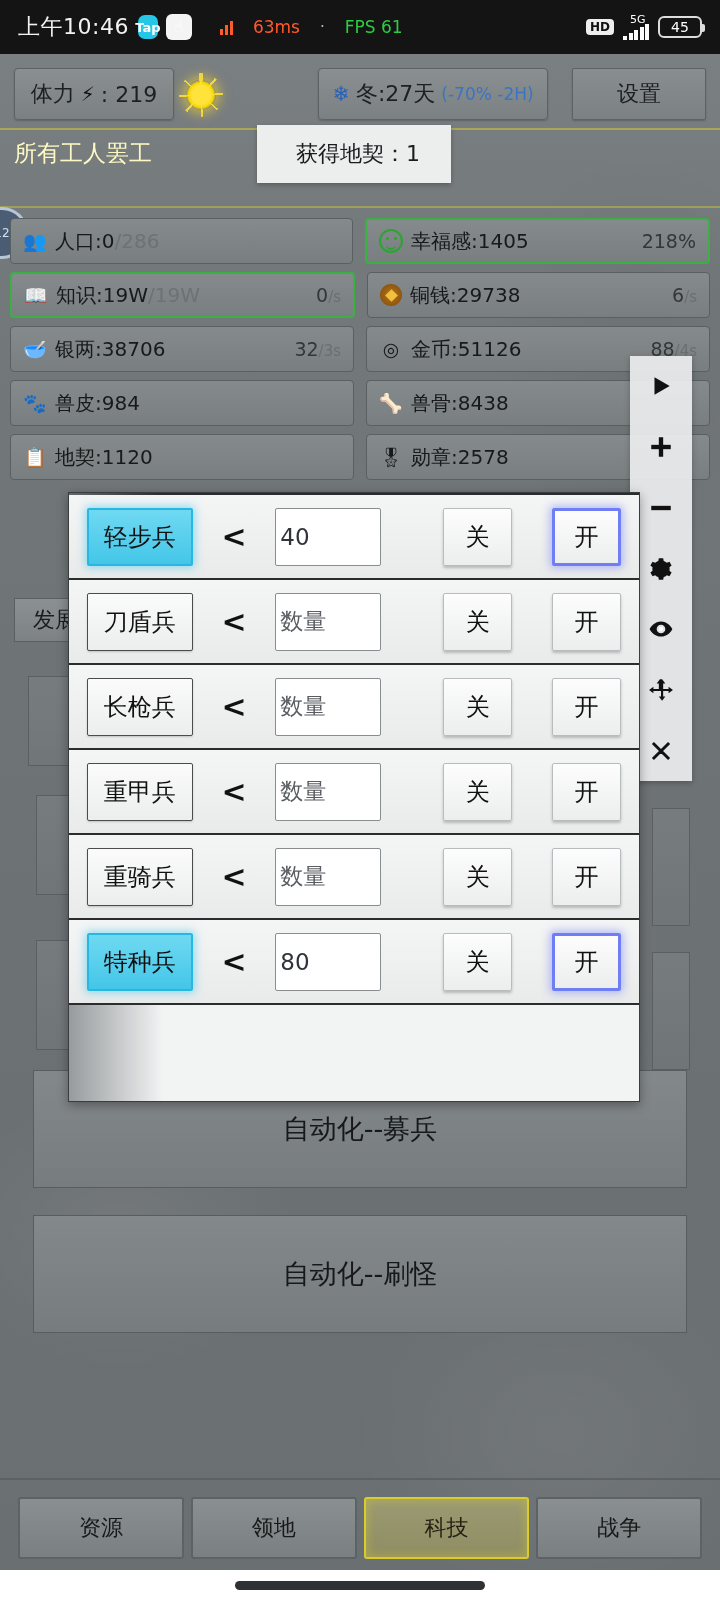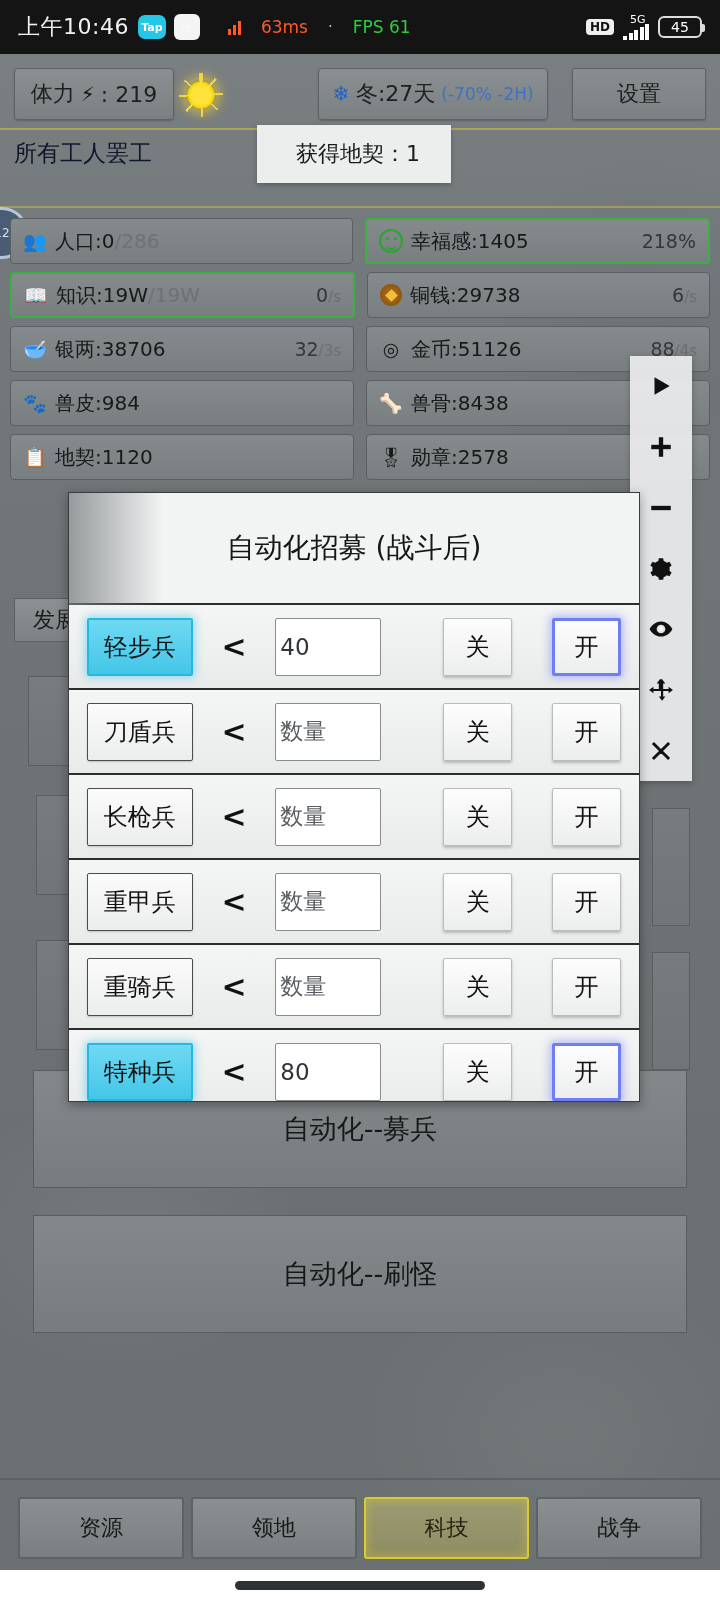--- a/index.html
+++ b/index.html
@@ -13,22 +13,22 @@
   #app{ position:absolute; inset:0; width:720px; height:1600px; overflow:hidden; }
 
   
   .statusbar{
     position:absolute; top:0; left:0; width:720px; height:54px;
     background:#141414; color:#fff;
     display:flex; align-items:center; padding:0 18px;
   }
   .sb-time{ font-size:22px; letter-spacing:.5px; color:#f2f2f2; font-family:"DejaVu Sans",sans-serif;}
   .sb-chip{
-    width:28px;height:24px;border-radius:7px;background:#25c6e6;color:#fff;
-    font-size:11px;display:flex;align-items:center;justify-content:center;
+    width:20px;height:24px;border-radius:7px;background:#25c6e6;color:#fff;
+    font-size:13px;display:flex;align-items:center;justify-content:center;
     margin-left:9px; font-weight:bold;
   }
   .sb-chip2{
     width:26px;height:26px;border-radius:6px;background:#f4f4f4;
     margin-left:8px;display:flex;align-items:center;justify-content:center;
     font-size:15px;
   }
   .sb-net{ display:flex; align-items:center; margin-left:28px; gap:20px;}
   .sb-bars{ display:flex; align-items:flex-end; gap:2px; height:15px;}
   .sb-bars i{ width:3px; background:#ff5a2b; display:block;}
@@ -98,21 +98,21 @@
       #ffe23a 219deg 225deg, transparent 225deg 264deg,
       #ffe23a 264deg 270deg, transparent 270deg 309deg,
       #ffe23a 309deg 315deg, transparent 315deg 354deg,
       #ffe23a 354deg 360deg);
     opacity:.85;
   }
   .snow{ color:#2a62b8; font-size:21px; }
   .season-sub{ color:#3b74c4; font-size:17px; }
 
   .divider-y{ position:absolute; top:128px; left:0; width:720px; height:2px; background:#b9b54a; opacity:.75;}
-  .strike-text{ position:absolute; top:138px; left:14px; font-size:23px; color:#0f172a;}
+  .strike-text{ position:absolute; top:138px; left:14px; font-size:23px; color:#fef9c3;}
 
   
   .toast{
     position:absolute; top:125px; left:257px; width:194px; height:58px;
     background:#eceeee; border-radius:0;
     display:flex; align-items:center; justify-content:center;
     font-size:22px; color:#1a1c1d; box-shadow:0 2px 5px rgba(0,0,0,.25);padding-left:8px;
   }
 
   .divider-y2{ position:absolute; top:206px; left:0; width:720px; height:2px; background:#b9b54a; opacity:.6;}
@@ -421,21 +421,20 @@
           <path d="M19 5.5 18.5 5 12 11.5 5.5 5 5 5.5 11.5 12 5 18.5l.5.5 6.5-6.5 6.5 6.5.5-.5L12.5 12z" stroke="#111" stroke-width="2"></path>
         </svg>
     </div>
   </div>
 
   <div class="bigbtn" id="bigbtn1">自动化--募兵</div>
   <div class="bigbtn" id="bigbtn2">自动化--刷怪</div>
 
   <div class="modal">
     <div class="modal-wash"></div>
-    <div class="modal-title">自动化招募 (战斗后)</div>
     <div class="modal-sep"></div>
     <div class="rows" id="modalrows">
         <div class="row">
           <div class="unit-btn active">轻步兵</div>
           <div class="lt">&lt;</div>
           <div class="numbox">40</div>
           <div class="spacer"></div>
           <div class="onoff">关</div>
           <div class="onoff sel">开</div>
         </div>

